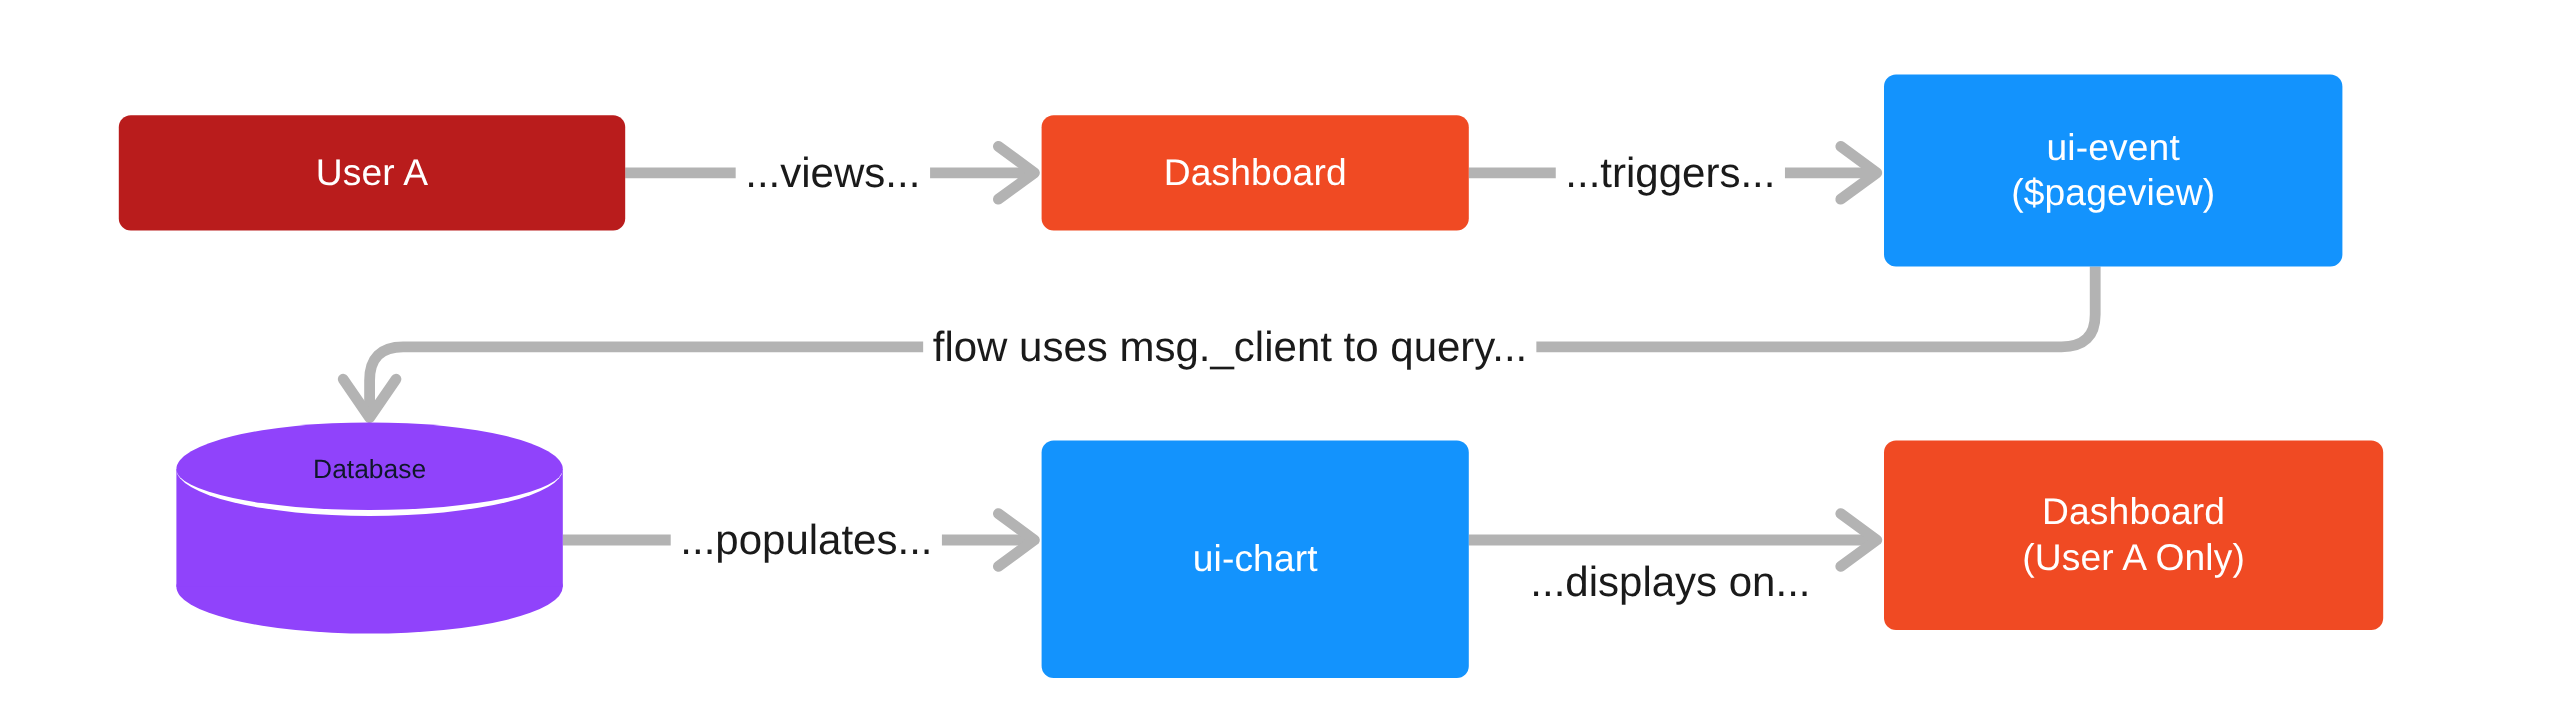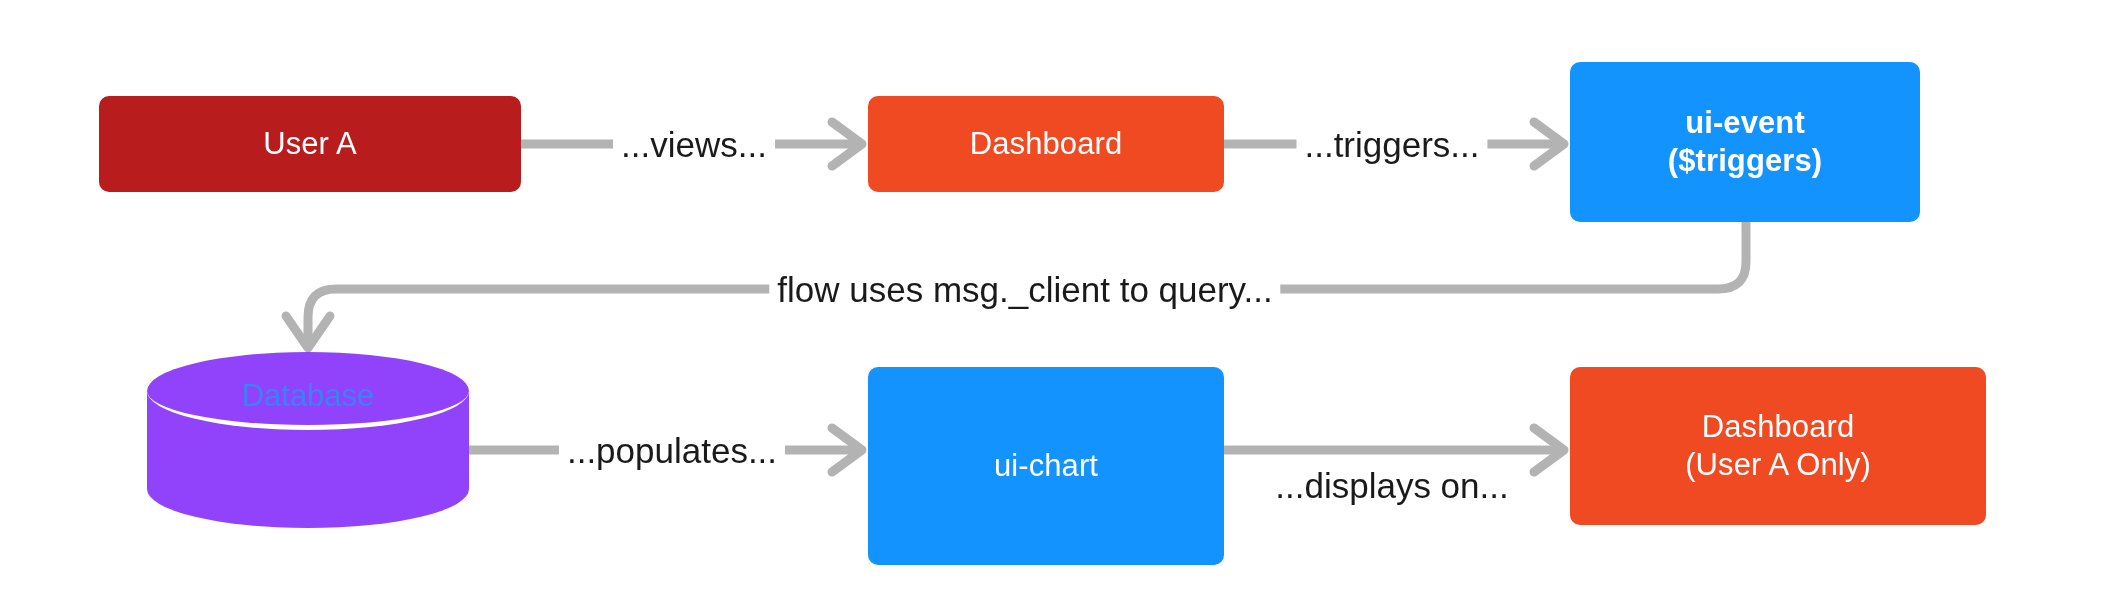--- a/index.html
+++ b/index.html
@@ -89,22 +89,22 @@
     left: 0;
     right: 0;
     background: #9043fb;
     border-radius: 50%;
   }
   .cyl-label {
     position: absolute;
     left: 0;
     right: 0;
     text-align: center;
-    color: #3b82f6;
-    font-size: 31px;
+    color: #0f172a;
+    font-size: 22px;
     line-height: 1;
   }
 </style>
 </head>
 <body>
 
 <div id="canvas">
 
   <svg class="edge-svg" viewBox="0 0 2126 603">
 
@@ -135,23 +135,23 @@
   </svg>
 
   <div class="node" style="left:99px; top:96px; width:422px; height:96px; background:#b91c1c;">
     <span>User A</span>
   </div>
 
   <div class="node" style="left:868px; top:96px; width:356px; height:96px; background:#f04a23;">
     <span>Dashboard</span>
   </div>
 
-  <div class="node" style="left:1570px; top:62px; width:350px; height:160px; background:#1393fd;font-weight:bold;">
+  <div class="node" style="left:1570px; top:62px; width:382px; height:160px; background:#1393fd;">
     <span>ui-event</span>
-    <span class="line2">($triggers)</span>
+    <span class="line2">($pageview)</span>
   </div>
 
   <div class="cylinder" style="left:147px; top:352px; width:322px; height:176px;">
     <div class="cyl-bottom" style="top:98px; height:78px;"></div>
     <div class="cyl-body" style="top:39px; height:98px;"></div>
     <div class="cyl-top" style="top:0px; height:78px;"></div>
     <div class="cyl-label" style="top:28px;">Database</div>
   </div>
 
   <div class="node" style="left:868px; top:367px; width:356px; height:198px; background:#1393fd;">

